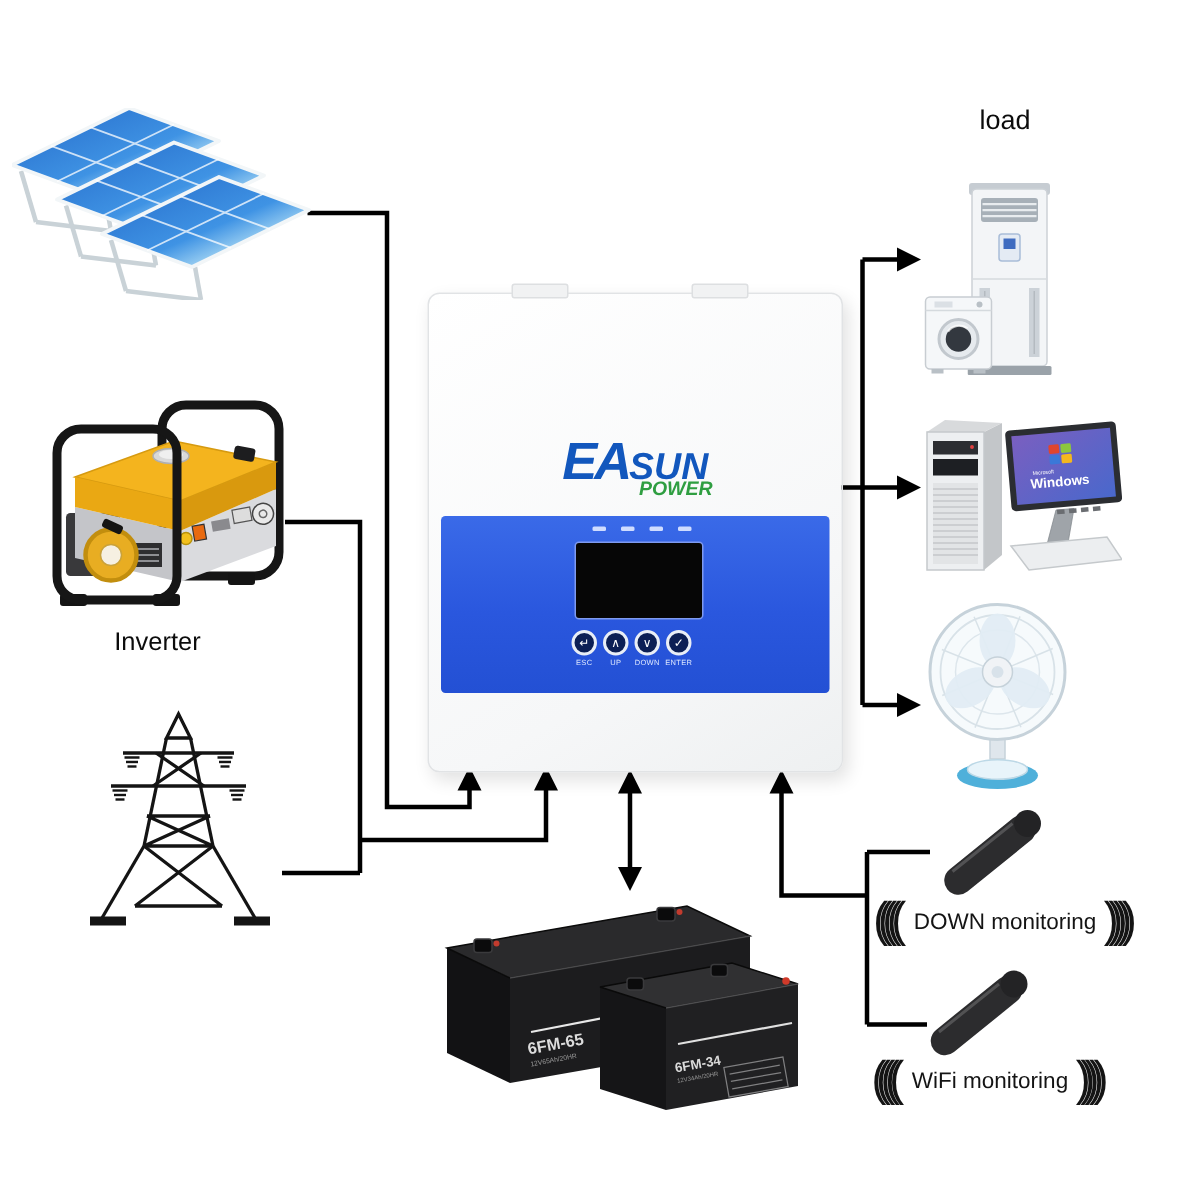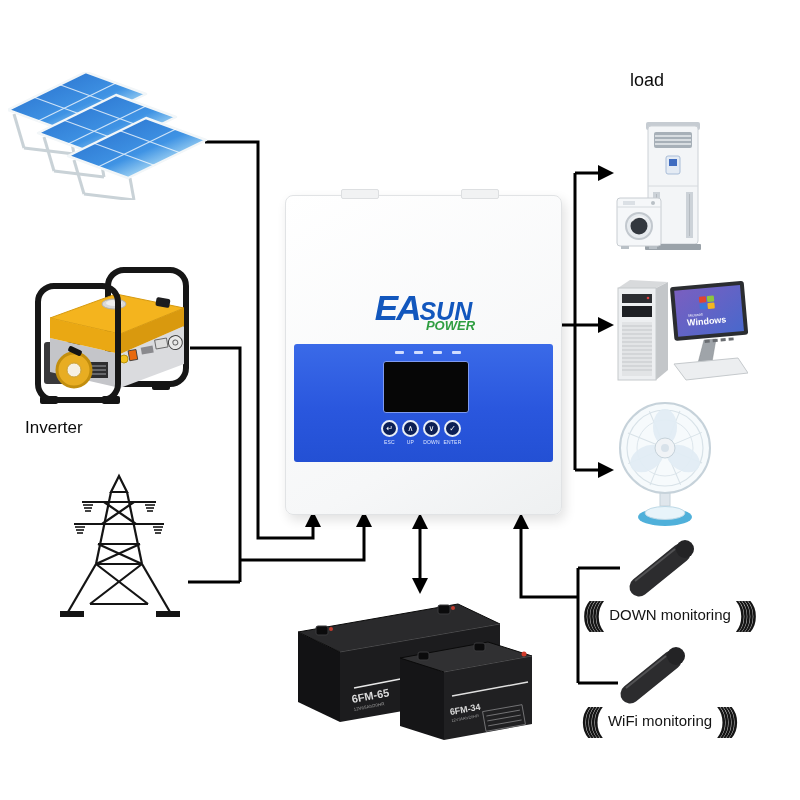--- a/index.html
+++ b/index.html
@@ -1,19 +1,19 @@
 <!DOCTYPE html>
 <html><head>
 <meta charset="utf-8">
 <style>
   html,body{margin:0;padding:0;background:#fff;}
   .stage{position:relative;width:800px;height:800px;background:#fff;overflow:hidden;
          font-family:"Liberation Sans",sans-serif;color:#111;}
   .abs{position:absolute;}
-  .caption{position:absolute;font-size:17px;color:#0c0c0c;}
+  .caption{position:absolute;text-align:center;font-size:17px;color:#0c0c0c;}
   svg{display:block;}
   svg text{font-family:"Liberation Sans",sans-serif;}
 
   
   .inverter{position:absolute;left:285px;top:195px;width:275px;height:318px;
     background:linear-gradient(150deg,#ffffff 0%,#f6f7f8 70%,#eef0f1 100%);
     border:1px solid #e1e3e5;border-radius:8px;
     box-shadow:3px 5px 12px rgba(0,0,0,.12);}
   .mount-tab{position:absolute;top:-7px;width:36px;height:8px;background:#f1f2f3;
     border:1px solid #dddfe1;border-radius:2px;}

